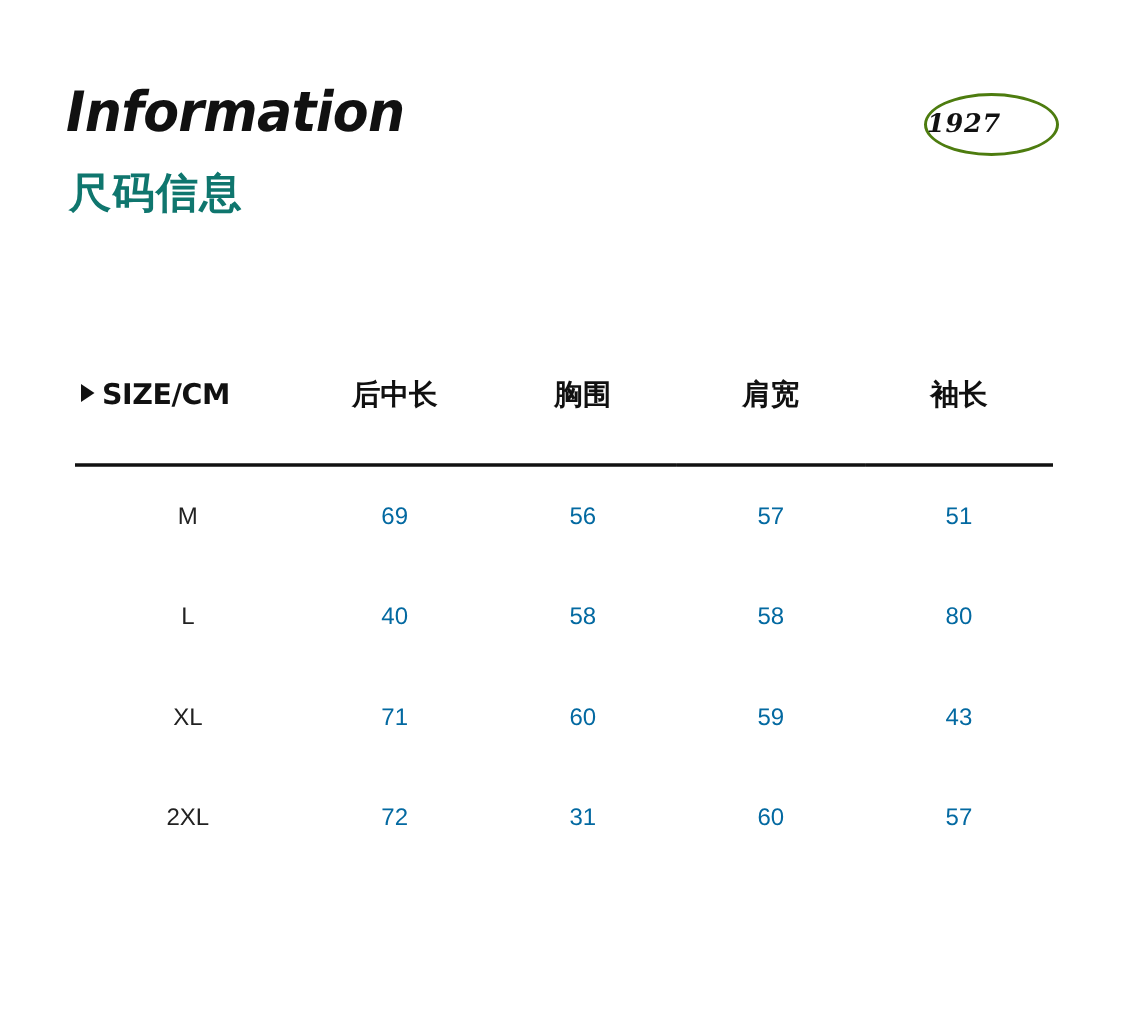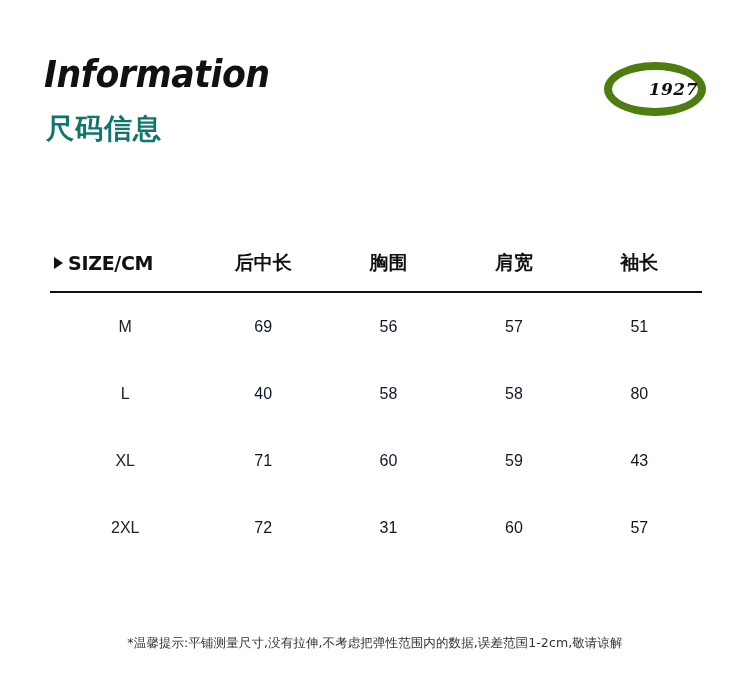--- a/index.html
+++ b/index.html
@@ -47,25 +47,25 @@
     line-height: 1;
     margin: 22px 0 0 2px;
     letter-spacing: 1px;
   }
   .brand-badge {
     position: absolute;
     top: 6px;
     right: 0;
     width: 86px;
     height: 38px;
-    border: 8px solid #4d7c0f;
+    border: 2px solid #4d7c0f;
     border-radius: 50%;
     display: flex;
     align-items: center;
-    justify-content: flex-end;
+    justify-content: flex-start;
   }
   .brand-badge span {
     font-family: "DejaVu Serif", serif;
     font-size: 17px;
     font-style: italic;
     font-weight: bold;
     letter-spacing: 0.5px;
     color: #111111;
   }
   .size-table {
@@ -74,26 +74,26 @@
     left: 50px;
     width: 652px;
     border-collapse: collapse;
     table-layout: fixed;
   }
   .size-table th,
   .size-table td {
     text-align: center;
     vertical-align: middle;
     font-size: 17px;
-    color: #0f172a;
+    color: #0369a1;
     font-weight: normal;
   }
   .size-table thead th {
     height: 48px;
-    padding-bottom: 4px;
+    padding-bottom: 22px;
     font-size: 19px;
     font-weight: bold;
     color: #111111;
     border-bottom: 2px solid #111111;
   }
   .size-table thead th.col-head-label {
     text-align: left;
     padding-left: 4px;
     font-family: "DejaVu Sans", sans-serif;
     letter-spacing: -0.3px;
@@ -187,15 +187,14 @@
       <tr>
         <td class="row-label">2XL</td>
         <td>72</td>
         <td>31</td>
         <td>60</td>
         <td>57</td>
       </tr>
     </tbody>
   </table>
 
-  <div class="note">*温馨提示:平铺测量尺寸,没有拉伸,不考虑把弹性范围内的数据,误差范国1-2cm,敬请谅解</div>
 
 </div>
 
 </body></html>

